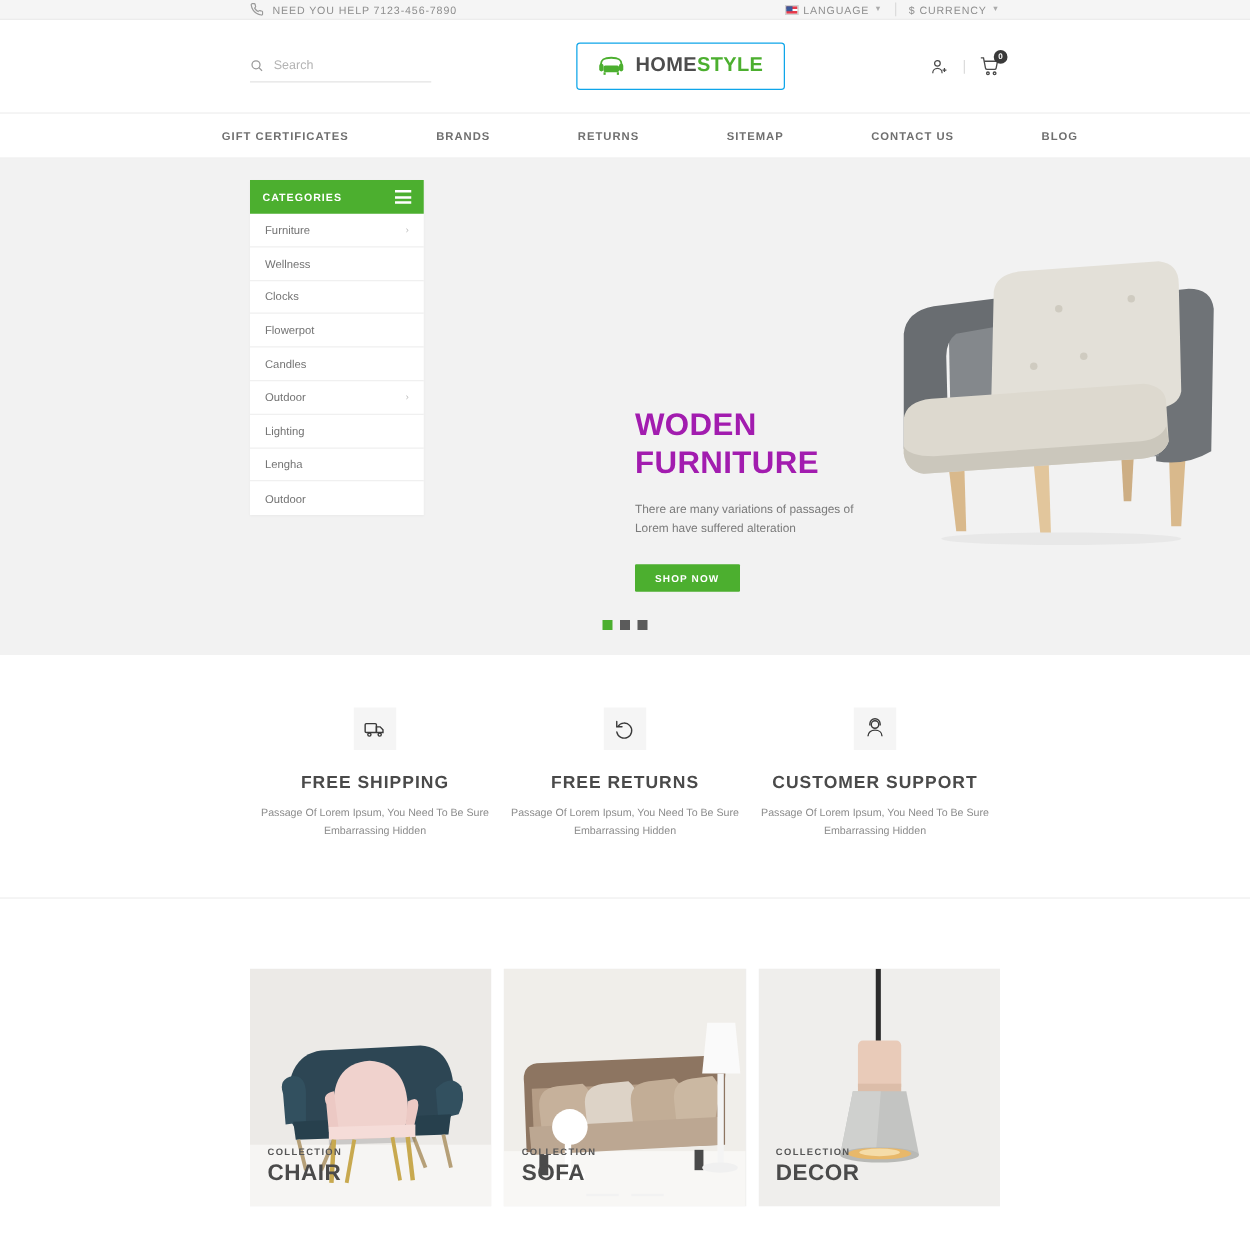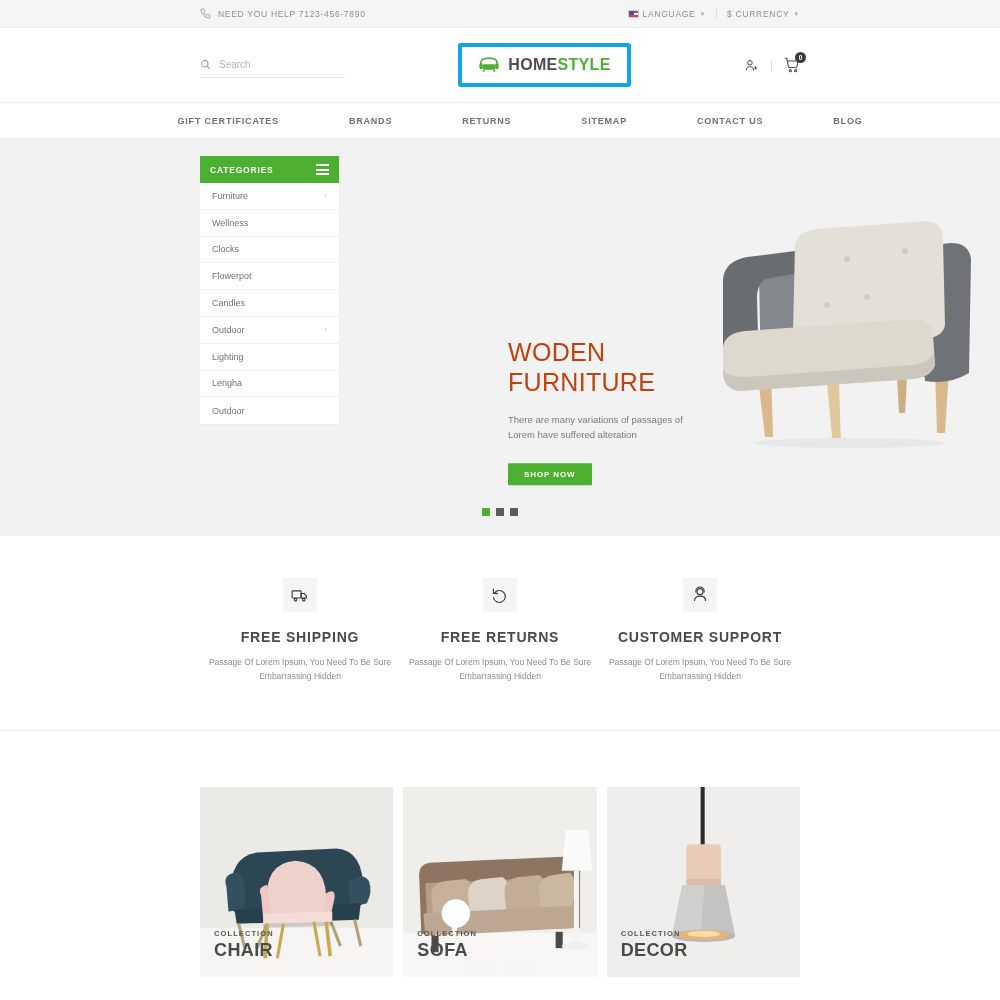--- a/index.html
+++ b/index.html
@@ -7,21 +7,21 @@
     width: 1000px; height: 1000px;
     font-family: "Liberation Sans", sans-serif;
     background: #ffffff;
     overflow: hidden;
     color: #6b6b6b;
   }
   .page { width: 1000px; position: relative; }
 
   
   .topbar {
-    height: 28px;
+    height: 16px;
     background: #f5f5f5;
     border-bottom: 1px solid #ececec;
     display: flex; align-items: center;
     padding: 0 200px;
     justify-content: space-between;
   }
   .topbar-left { display: flex; align-items: center; gap: 7px; }
   .topbar-phone {
     font-size: 8.5px; letter-spacing: .7px; color: #8e8e8e;
     text-transform: uppercase; font-weight: 400;
@@ -56,21 +56,21 @@
     border-bottom: 1px solid #e4e4e4;
     width: 145px; padding-bottom: 7px; padding-top: 7px;
   }
   .search-input {
     border: none; outline: none; font-size: 10px; color: #9a9a9a;
     font-family: "Liberation Sans", sans-serif; width: 110px; background: transparent;
   }
   .search-input::placeholder { color: #b4b4b4; }
 
   .logo-box {
-    border: 4px solid #0ea5e9; border-radius: 3px;
+    border: 1px solid #0ea5e9; border-radius: 3px;
     padding: 8px 16px; display: flex; align-items: center; gap: 8px;
     background: #fff;
   }
   .logo-text { font-size: 16px; font-weight: 700; letter-spacing: .3px; }
   .logo-home { color: #4d4d4d; }
   .logo-style { color: #4caf2f; }
 
   .header-icons { display: flex; align-items: center; gap: 12px; }
   .icon-btn { cursor: pointer; position: relative; display: flex; align-items: center; }
   .cart-badge {
@@ -117,21 +117,21 @@
     font-size: 9px; color: #737373; cursor: pointer;
   }
   .cat-item:last-child { border-bottom: none; }
   .cat-arrow { font-size: 8px; color: #bdbdbd; }
 
   .hero-content {
     flex: 1; display: flex; align-items: center; position: relative;
   }
   .hero-text { position: absolute; left: 169px; top: 256px; transform: translateY(-50%); width: 200px; }
   .hero-title {
-    font-size: 25px; font-weight: 400; color: #c2410c;
+    font-size: 25px; font-weight: 700; color: #a21caf;
     line-height: 1.18; letter-spacing: .3px; text-transform: uppercase;
   }
   .hero-desc {
     font-size: 9.5px; color: #7a7a7a; line-height: 1.6; margin-top: 15px; width: 175px;
   }
   .shop-btn {
     margin-top: 21px; background: #4caf2f; color: #fff; border: none;
     padding: 0 16px; height: 22px; font-size: 8px; font-weight: 700;
     letter-spacing: .9px; text-transform: uppercase; cursor: pointer;
     font-family: "Liberation Sans", sans-serif; border-radius: 1px;

